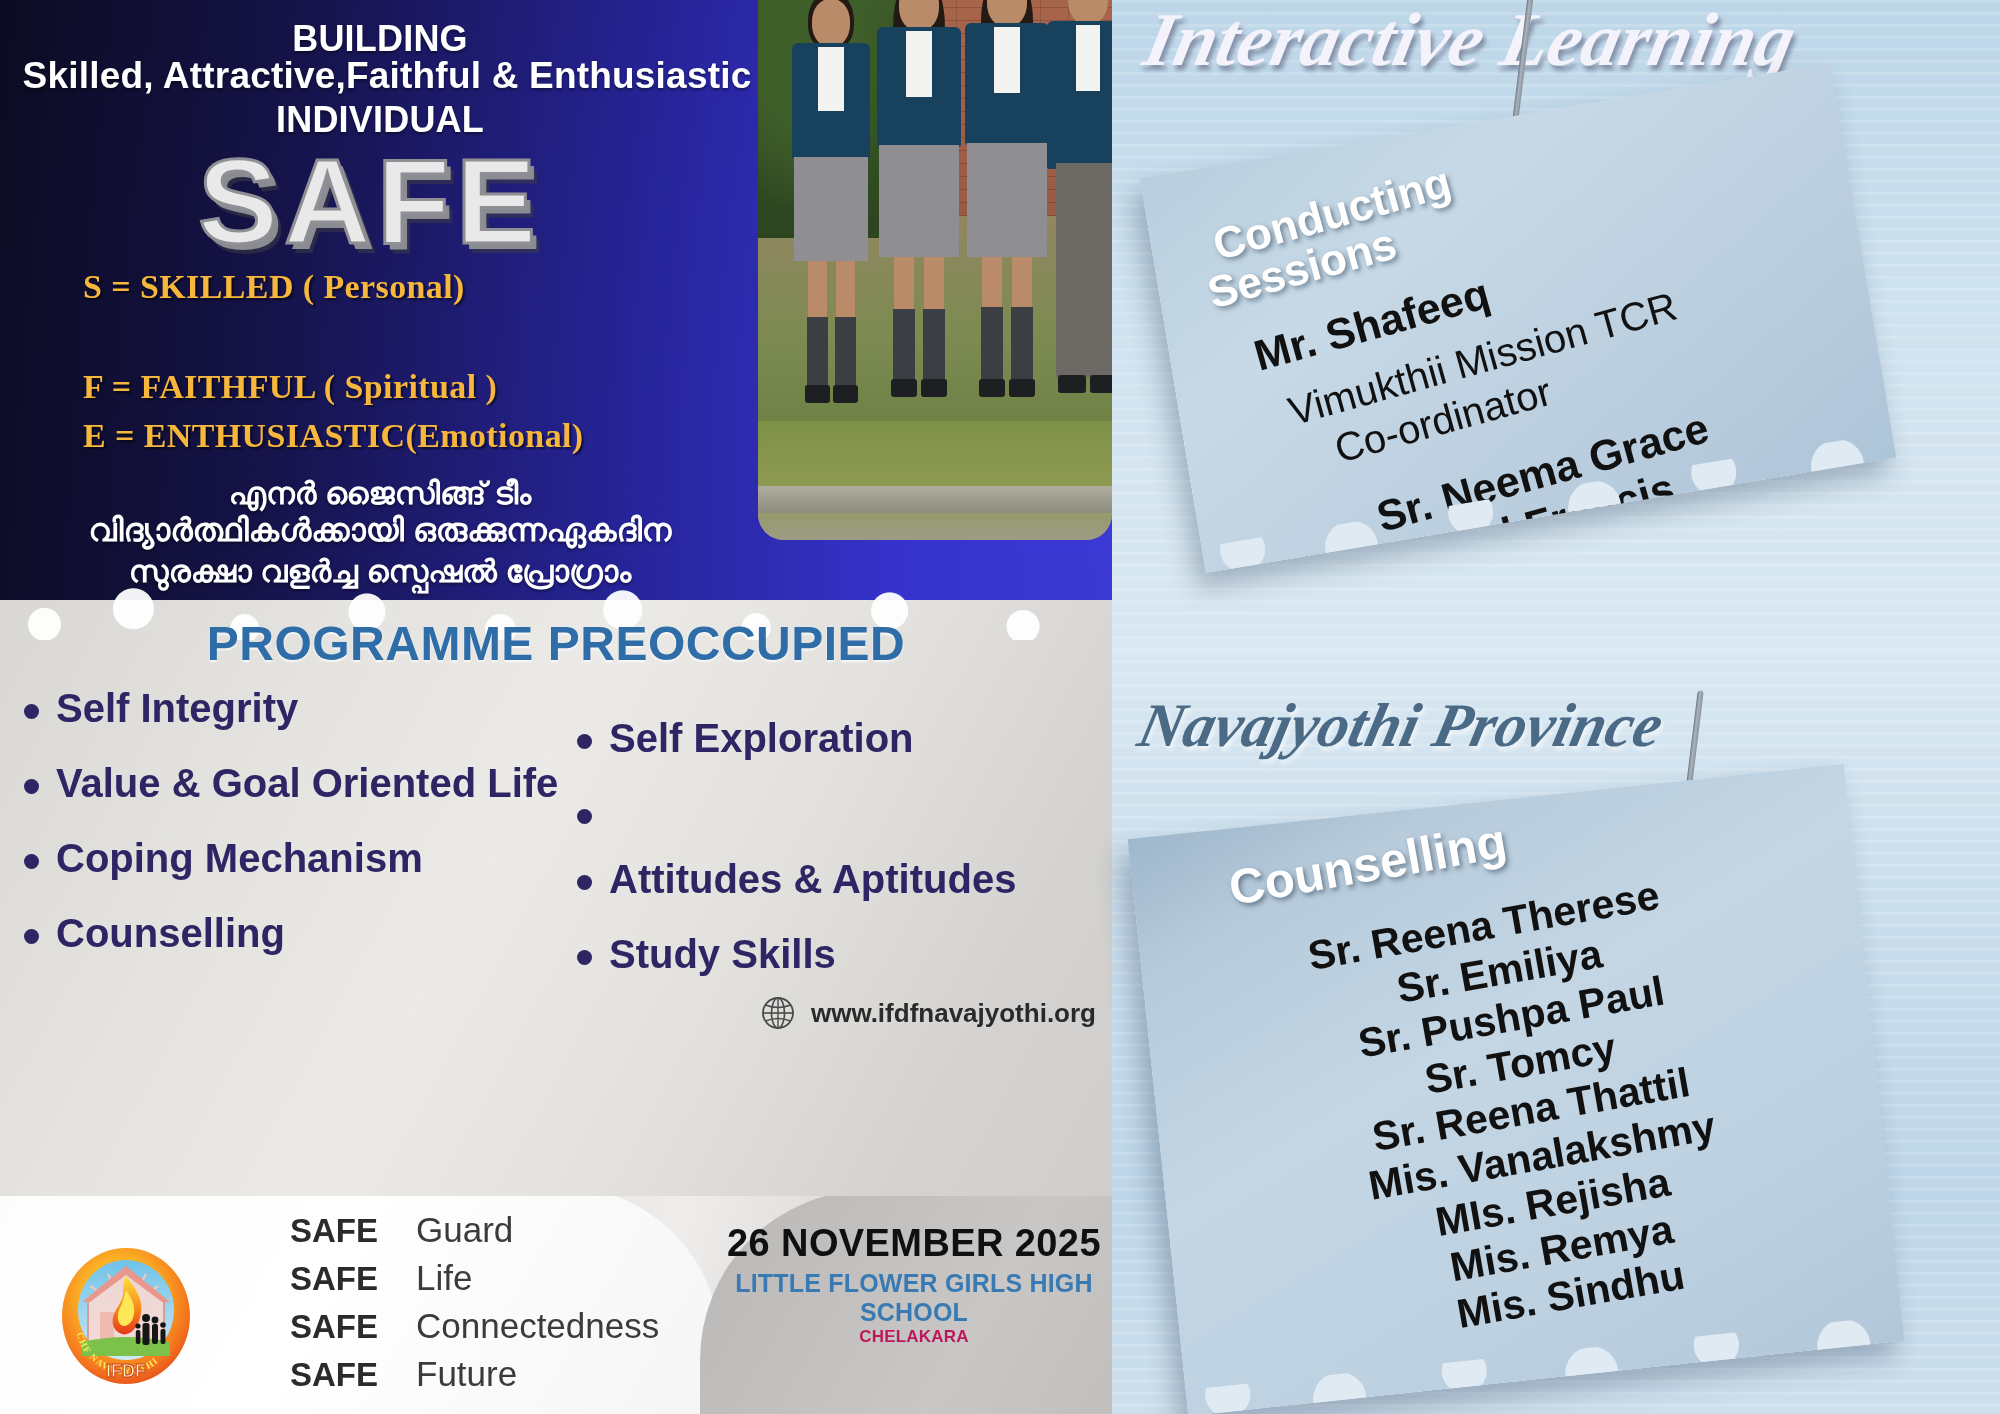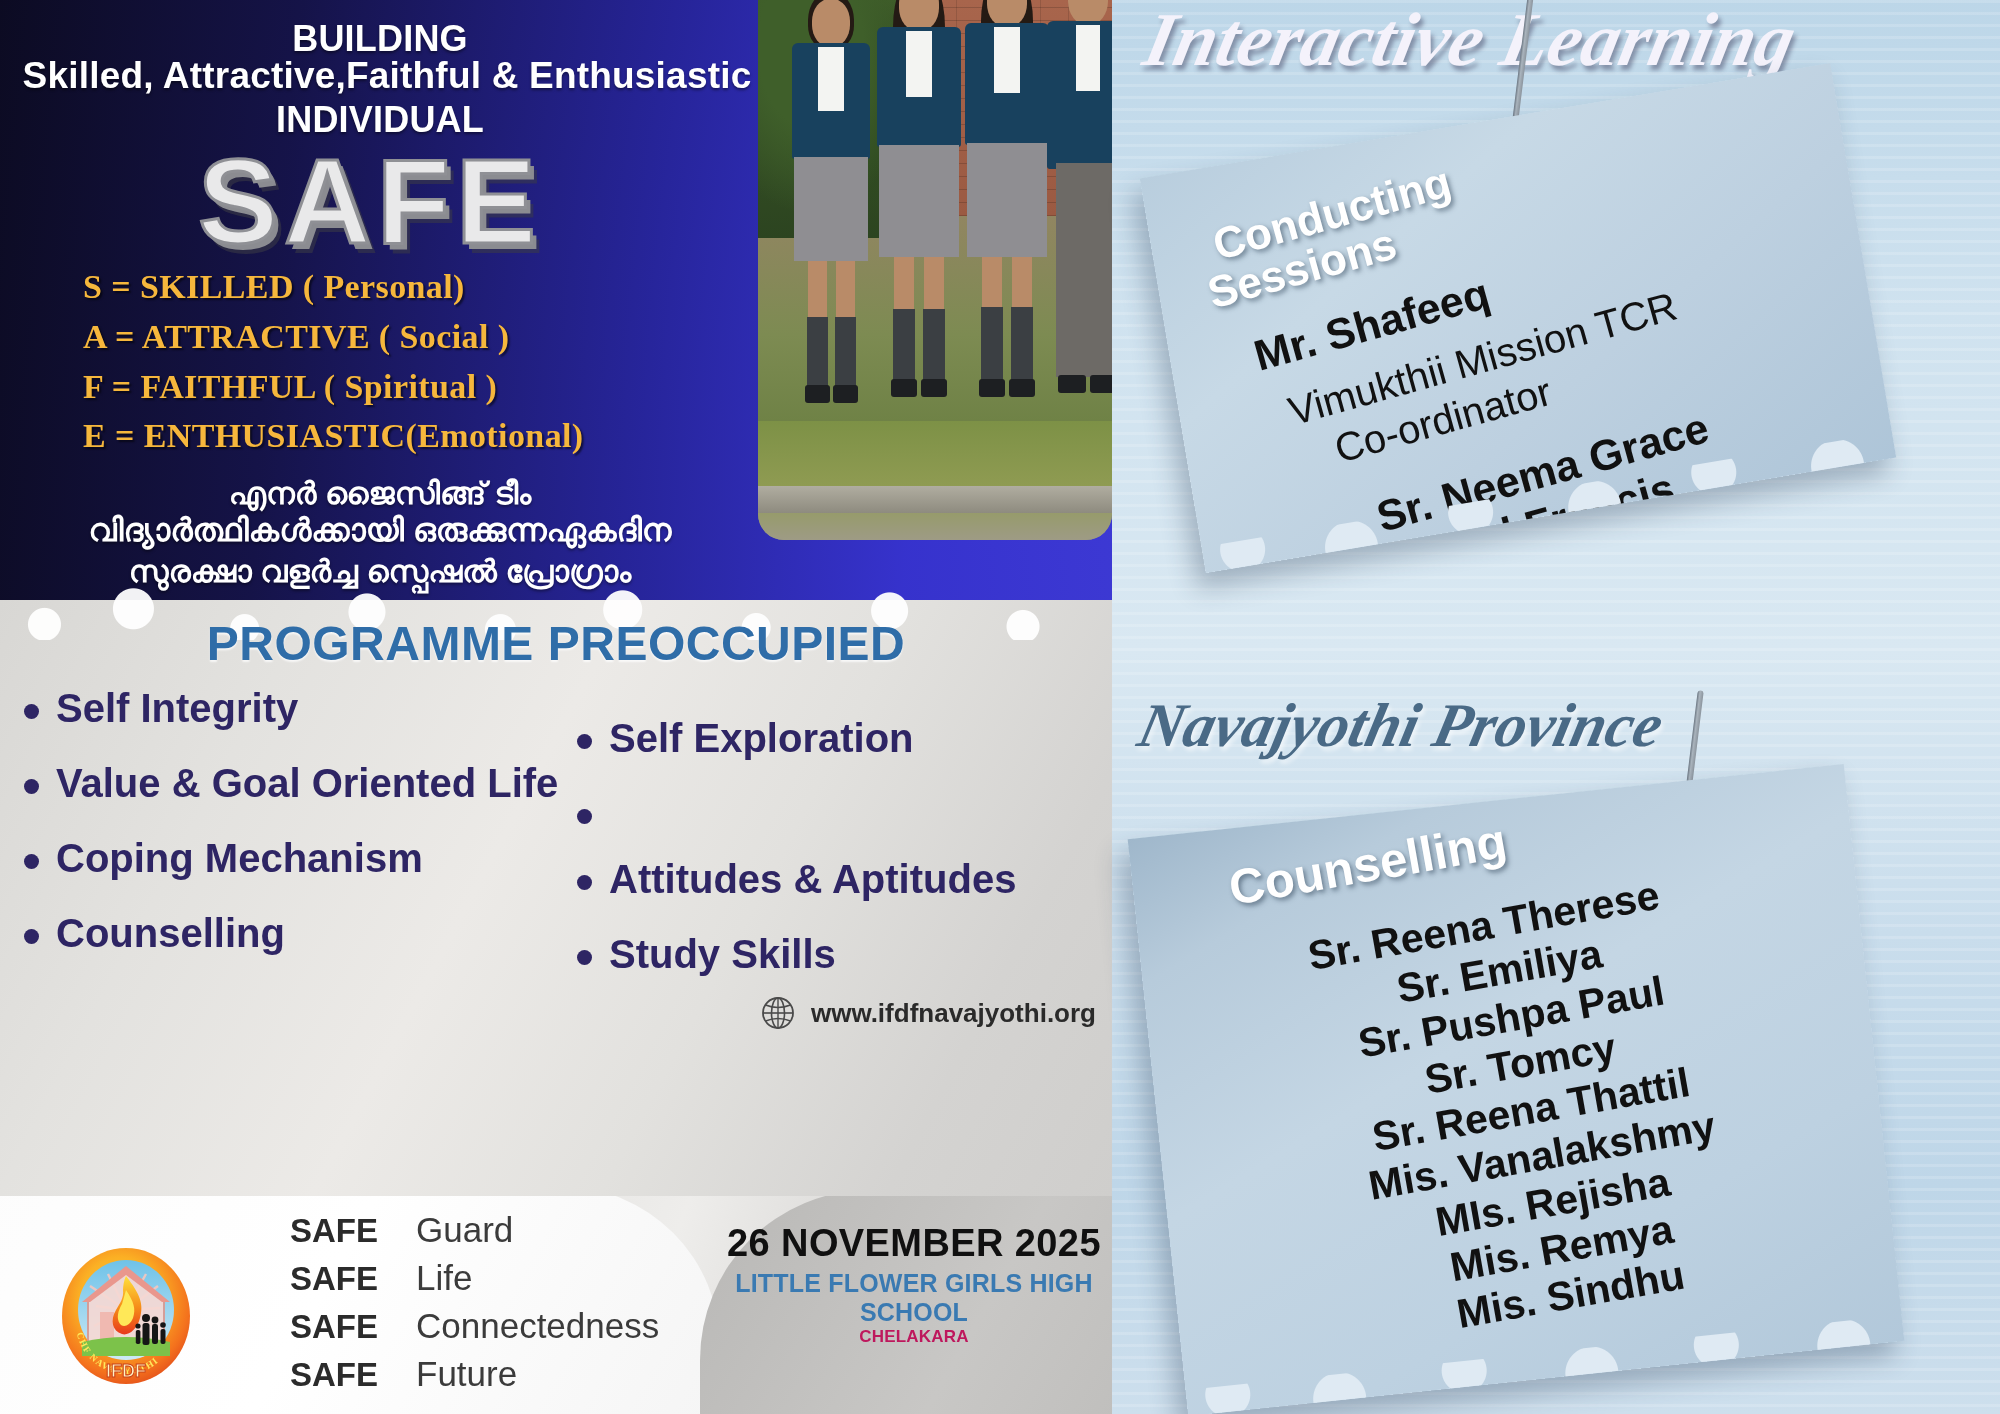--- a/index.html
+++ b/index.html
@@ -335,21 +335,20 @@
 
     <div class="photo-mask"></div>
 
     <div class="hl hl-building">BUILDING</div>
     <div class="hl hl-skilled">Skilled, Attractive,Faithful &amp; Enthusiastic</div>
     <div class="hl hl-individ">INDIVIDUAL</div>
 
     <div class="safeword">SAFE</div>
 
     <div class="acro a1">S = SKILLED ( Personal)</div>
-    <div class="acro a2">A = ATTRACTIVE ( Social )</div>
     <div class="acro a3">F = FAITHFUL ( Spiritual )</div>
     <div class="acro a4">E = ENTHUSIASTIC(Emotional)</div>
 
     <div class="mal m1">എനർ ജൈസിങ്ങ് ടീം</div>
     <div class="mal m2">വിദ്യാർത്ഥികൾക്കായി ഒരുക്കുന്നഏകദിന</div>
     <div class="mal m3">സുരക്ഷാ വളർച്ച സ്പെഷൽ പ്രോഗ്രാം</div>
 
   </div>
 
   <div class="mid">

